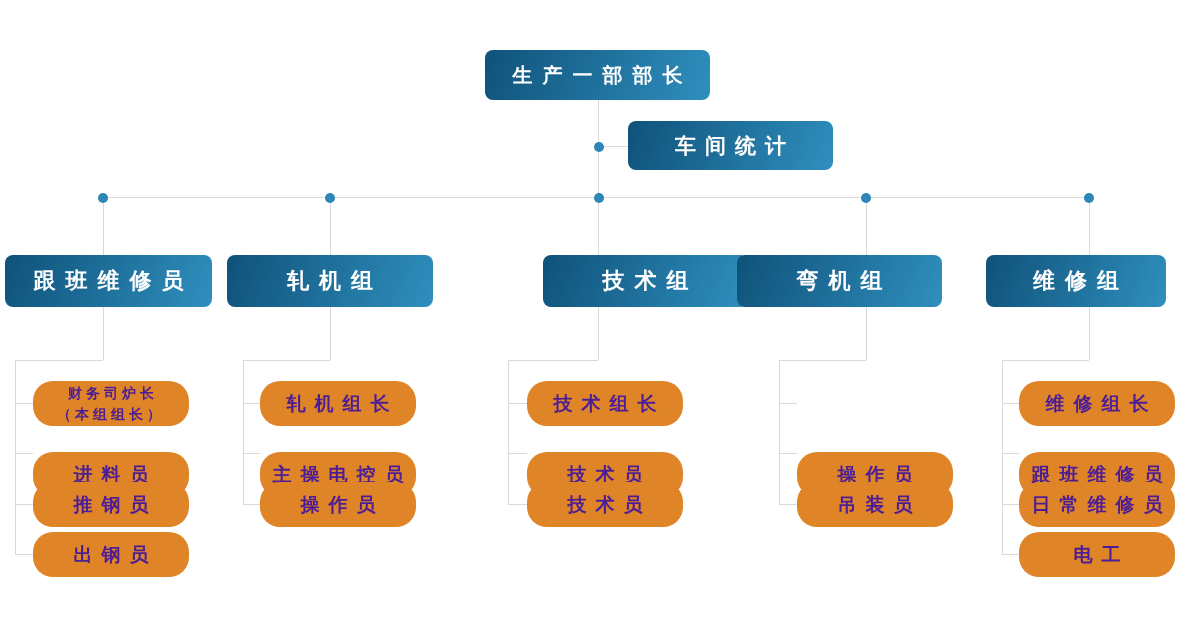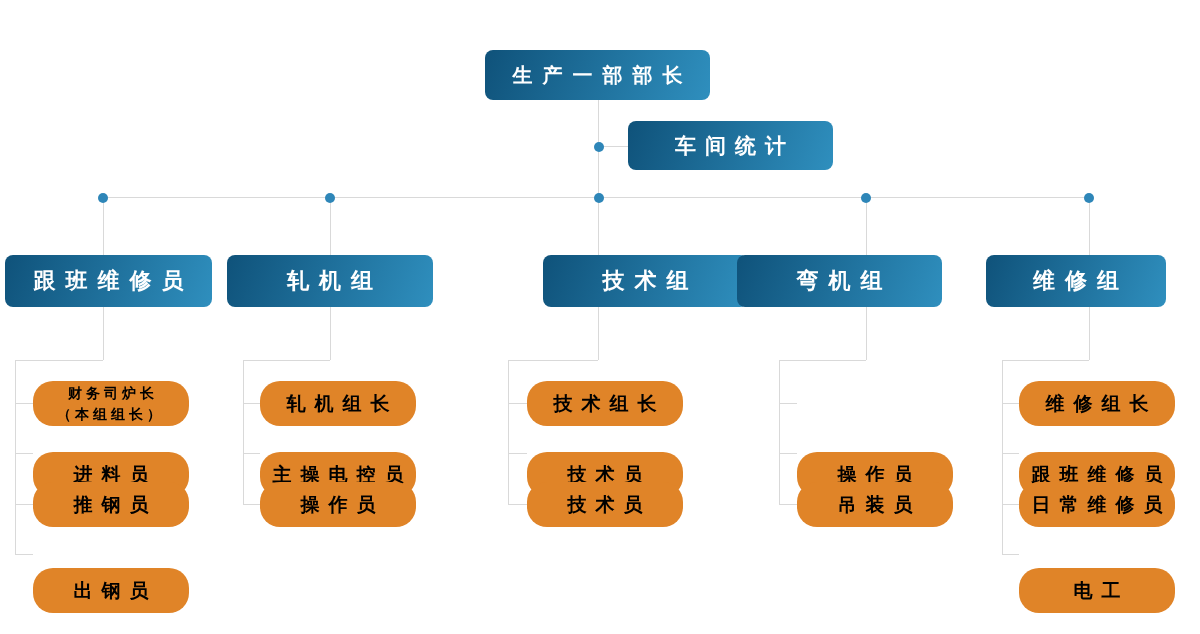--- a/index.html
+++ b/index.html
@@ -35,30 +35,30 @@
   #g3-header { left: 495px; width: 205px; margin-left: 48px; }
   #g4-header { left: 737px; width: 205px; }
   #g5-header { left: 986px; width: 180px; }
 
   
   .member {
     position: absolute;
     width: 156px; height: 45px;
     border-radius: 20px;
     background: #e08428;
-    color: #000000; font-weight: bold;
+    color: #4c1d95; font-weight: bold;
     font-size: 19px; letter-spacing: 9px; text-indent: 9px;
     display: flex; align-items: center; justify-content: center;
     text-align: center;
     white-space: pre-line;
     box-sizing: border-box;
   }
   .member.small { font-size: 14px; letter-spacing: 4px; text-indent: 4px; line-height: 1.45; }
 
-  .r1 { top: 381px; } .r2 { top: 452px; font-family: Liberation Serif, serif; } .r3 { top: 482px; } .r4 { top: 532px; margin-top: 36px; }
+  .r1 { top: 381px; } .r2 { top: 452px; font-family: Liberation Serif, serif; } .r3 { top: 482px; } .r4 { top: 532px; }
   .c1 { left: 33px; } .c2 { left: 260px; } .c3 { left: 527px; } .c4 { left: 797px; } .c5 { left: 1019px; }
 </style>
 </head>
 <body>
 
 <div class="canvas">
 
   <div class="line" style="left:598px; top:100px; width:1px; height:97px;"></div>
   <div class="line" style="left:598px; top:146px; width:30px; height:1px;"></div>
   <div class="line" style="left:103px; top:197px; width:986px; height:1px;"></div>

